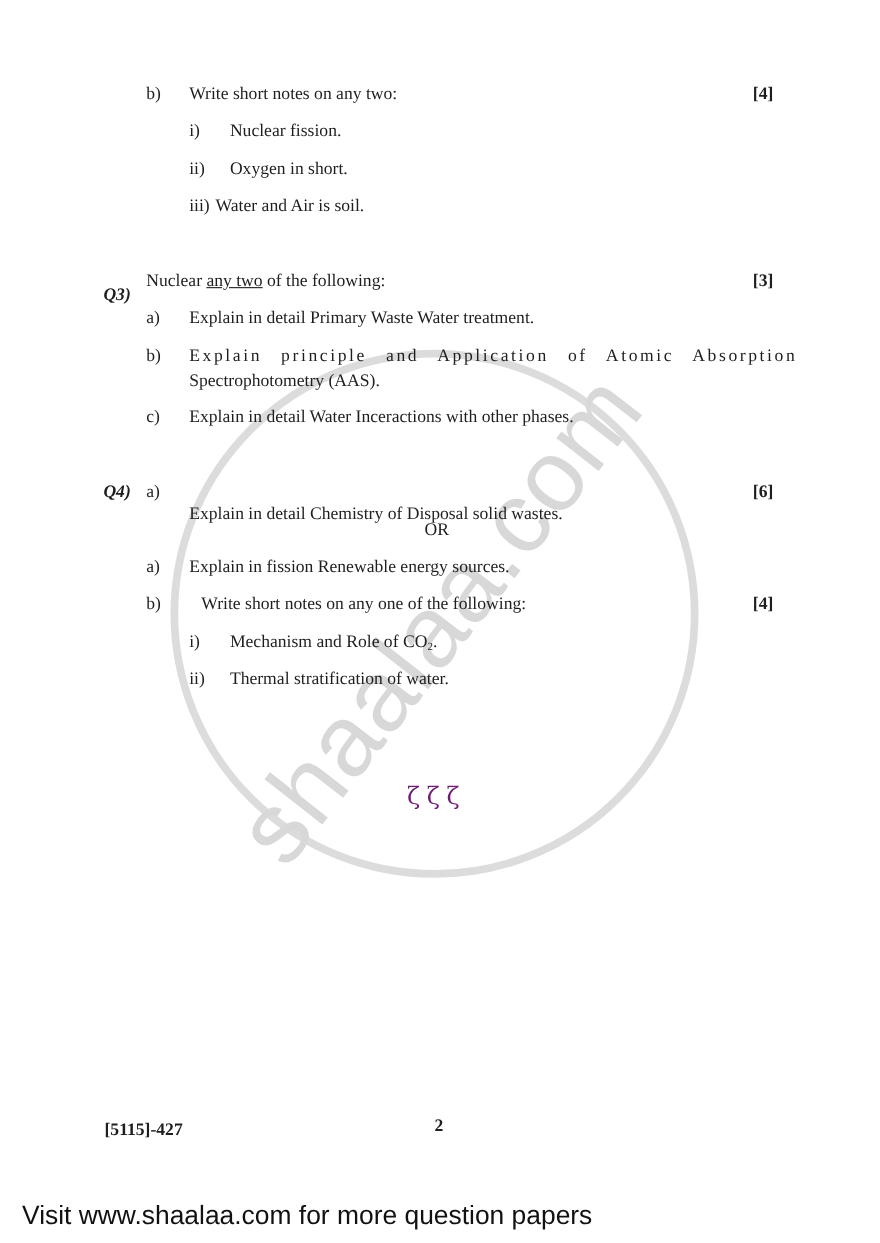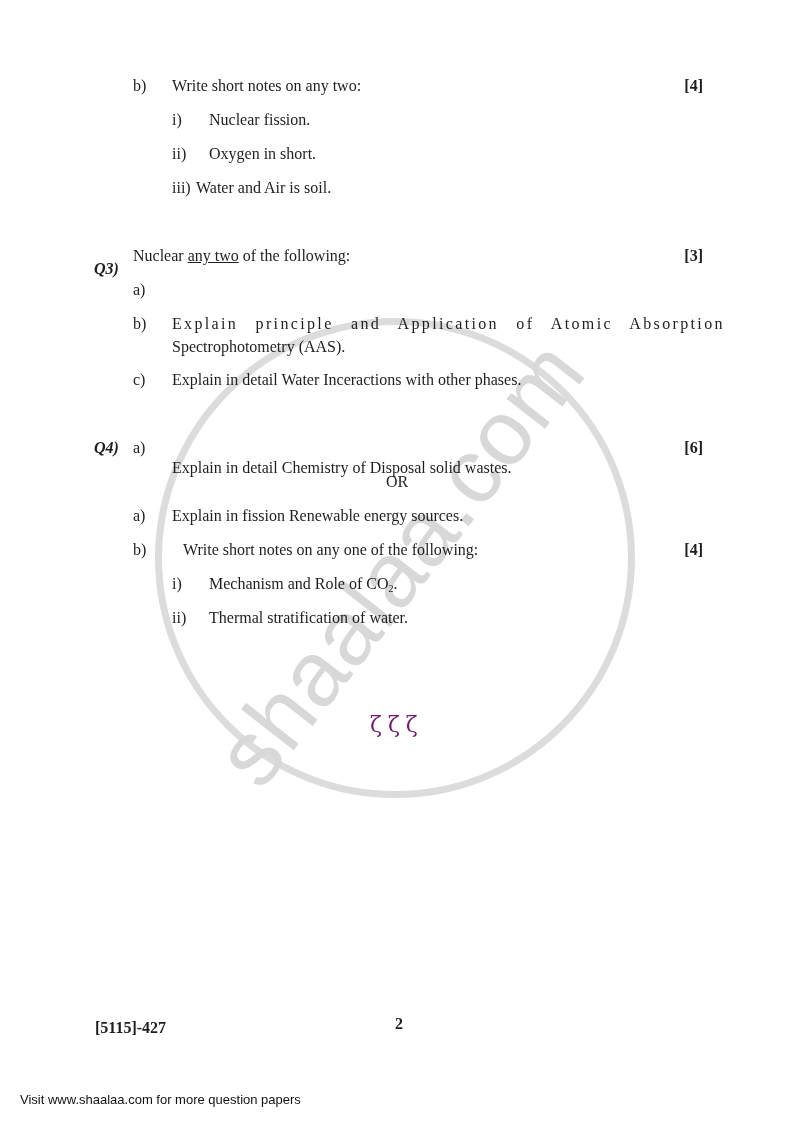--- a/index.html
+++ b/index.html
@@ -32,21 +32,21 @@
     .just { letter-spacing: 2.35px; word-spacing: 11px; }
     sub { font-size: 10px; vertical-align: -3px; line-height: 0; }
 
     .endmark { position: absolute; left: 370px; top: 712px; font-size: 22px; letter-spacing: 6px; font-family: "DejaVu Serif", serif; color: #701a75; }
 
     .footer-code { position: absolute; left: 95px; top: 1019px; font-size: 16px; font-weight: bold; }
     .page-num { position: absolute; left: 395px; top: 1015px; font-size: 16px; font-weight: bold; }
     .visit {
       position: absolute; left: 20px; top: 1092px;
       font-family: "Liberation Sans", "DejaVu Sans", sans-serif;
-      font-size: 13px; color: #111; text-align: center;
+      font-size: 24px; color: #111; text-align: center;
     }
   </style>
 </head>
 <body>
 
 <div class="page">
 
   <div class="wm-circle"></div>
   <div class="wm-text">shaalaa.com</div>
 
@@ -59,20 +59,21 @@
   <span class="lbl" style="left:172px; top:144px;">ii)</span>
   <span class="line" style="left:209px; top:144px;">Oxygen in short.</span>
   <span class="lbl" style="left:172px; top:178px;text-align:center;">iii)</span>
   <span class="line" style="left:196px; top:178px;">Water and Air is soil.</span>
 
   <span class="lbl qnum" style="left:94px; top:259px;">Q3)</span>
   <span class="line" style="left:133px; top:246px;"><span>Nuclear </span><span class="u">any two</span><span> of the following:</span></span>
   <span class="marks" style="top:246px;">[3]</span>
 
   <span class="lbl" style="left:133px; top:280px;">a)</span>
+  <span class="line" style="left:172px; top:280px;">Explain in detail Primary Waste Water treatment.</span>
 
   <span class="lbl" style="left:133px; top:314px;">b)</span>
   <span class="line just" style="left:172px; top:314px;">Explain principle and Application of Atomic Absorption</span>
   <span class="line" style="left:172px; top:337px;">Spectrophotometry (AAS).</span>
 
   <span class="lbl" style="left:133px; top:370px;">c)</span>
   <span class="line" style="left:172px; top:370px;">Explain in detail Water Inceractions with other phases.</span>
 
   <span class="lbl qnum" style="left:94px; top:438px;">Q4)</span>
   <span class="lbl" style="left:133px; top:438px;">a)</span>

